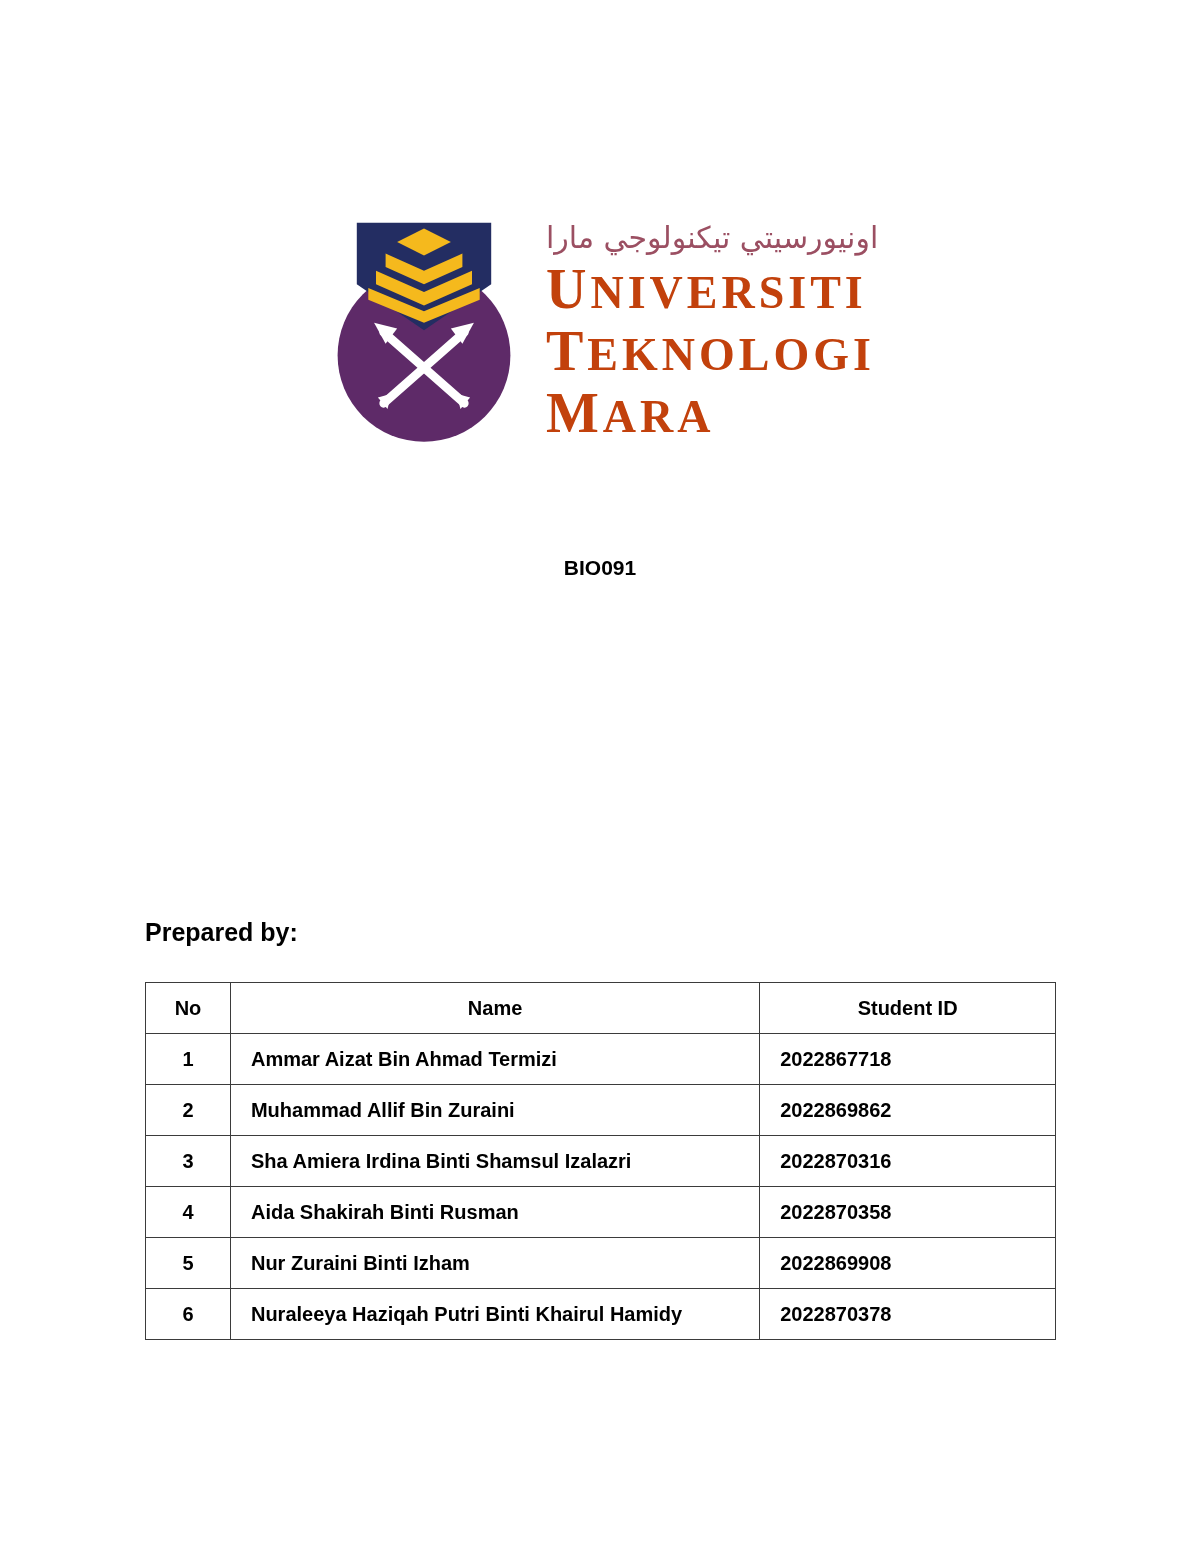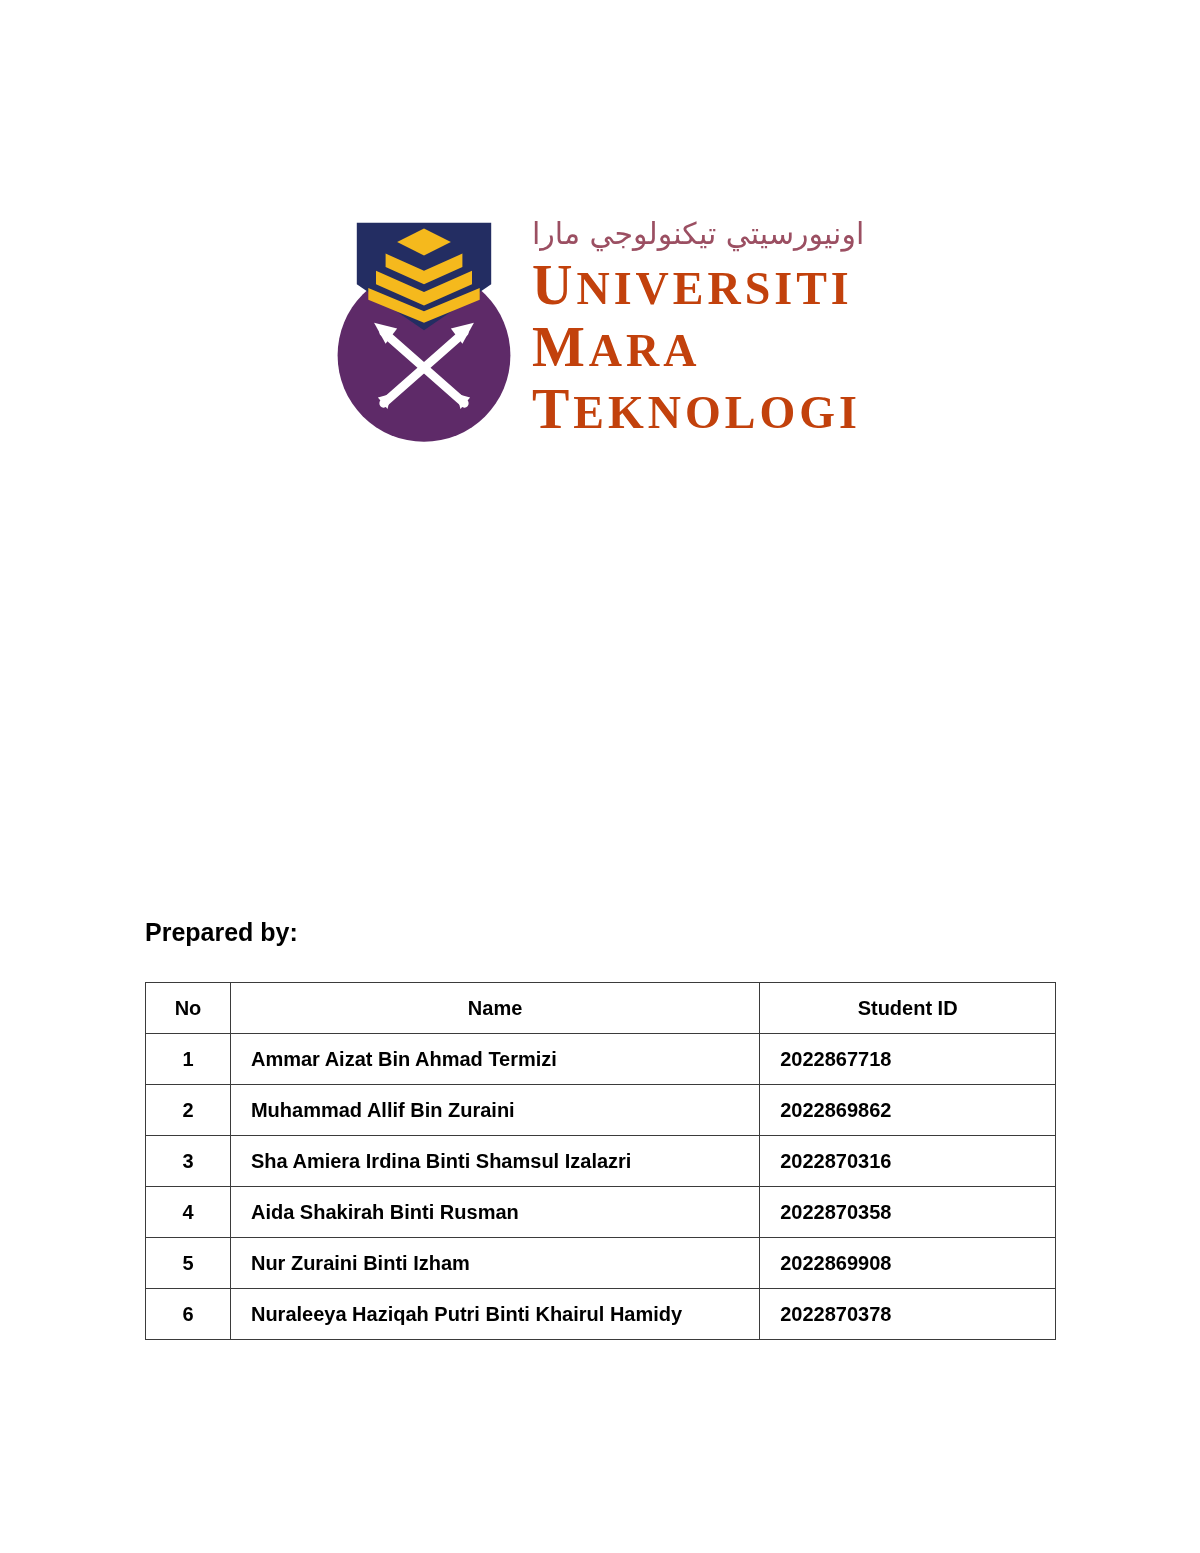--- a/index.html
+++ b/index.html
@@ -14,22 +14,22 @@
     color: #000000;
     overflow: hidden;
   }
 
   
   .logo-row {
     position: absolute;
     left: 328px;
     top: 208px;
     display: flex;
-    align-items: center;
-    gap: 12px;
+    align-items: flex-end;
+    gap: 26px;
   }
   .logo-mark { width: 192px; height: 238px; flex: 0 0 auto; }
   .logo-text-col { padding-top: 4px; }
   .calligraphy {
     font-family: "DejaVu Sans", sans-serif;
     color: #9b4f62;
     font-size: 30px;
     line-height: 1.1;
     text-align: center;
     direction: rtl;
@@ -116,25 +116,26 @@
         <path d="M142 128 L58 202" fill="none"></path>
       </g>
       <path d="M48 118 l24 6 -12 16 z" fill="#ffffff"></path>
       <path d="M152 118 l-24 6 12 16 z" fill="#ffffff"></path>
       <path d="M52 196 l14 -4 -4 16 z" fill="#ffffff"></path>
       <path d="M148 196 l-14 -4 4 16 z" fill="#ffffff"></path>
     </svg>
     <div class="logo-text-col">
       <div class="calligraphy">اونيورسيتي تيكنولوجي مارا</div>
       <div class="logo-word">Universiti</div>
+      <div class="logo-word">Teknologi</div>
       <div class="logo-word">Mara</div>
-      <div class="logo-word">Teknologi</div>
     </div>
   </div>
 
+  <div class="heading h-code">BIO091</div>
 
   <div class="prepared-by">Prepared by:</div>
 
   <table class="members-table">
     <thead>
       <tr>
         <th class="col-no">No</th>
         <th class="col-name">Name</th>
         <th class="col-id">Student ID</th>
       </tr>

